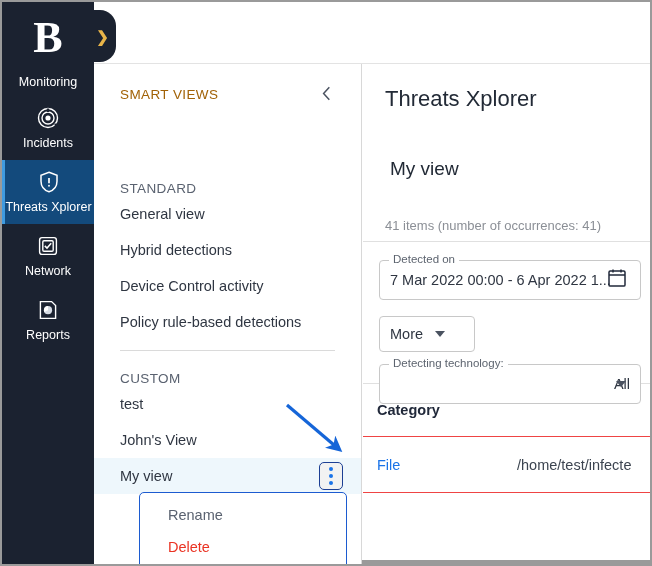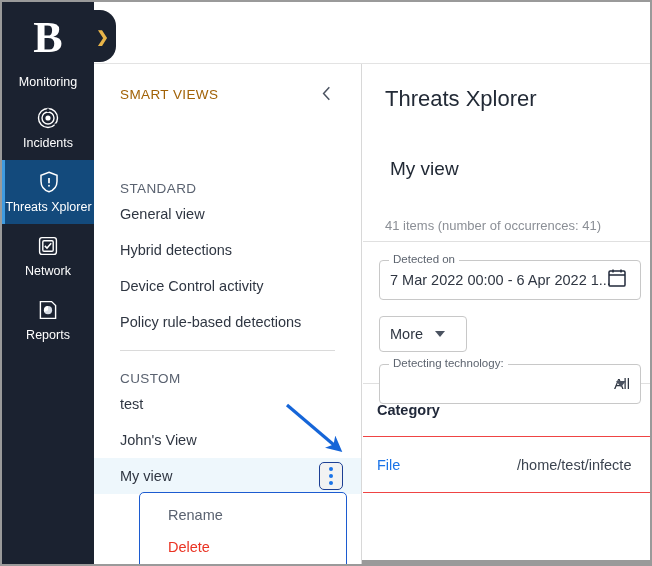--- a/index.html
+++ b/index.html
@@ -306,21 +306,21 @@
   }
   .cal-icon {
     position: absolute;
     right: 14px;
     top: 50%;
     transform: translateY(-50%);
     cursor: pointer;
   }
   .more-btn {
     margin-top: 16px;
-    width: 88px;
+    width: 96px;
     height: 36px;
     border: 1px solid #c8c8c8;
     border-radius: 4px;
     display: flex;
     align-items: center;
     justify-content: flex-start;
     padding: 0 10px;
     box-sizing: border-box;
     cursor: pointer;
     background: #ffffff;

